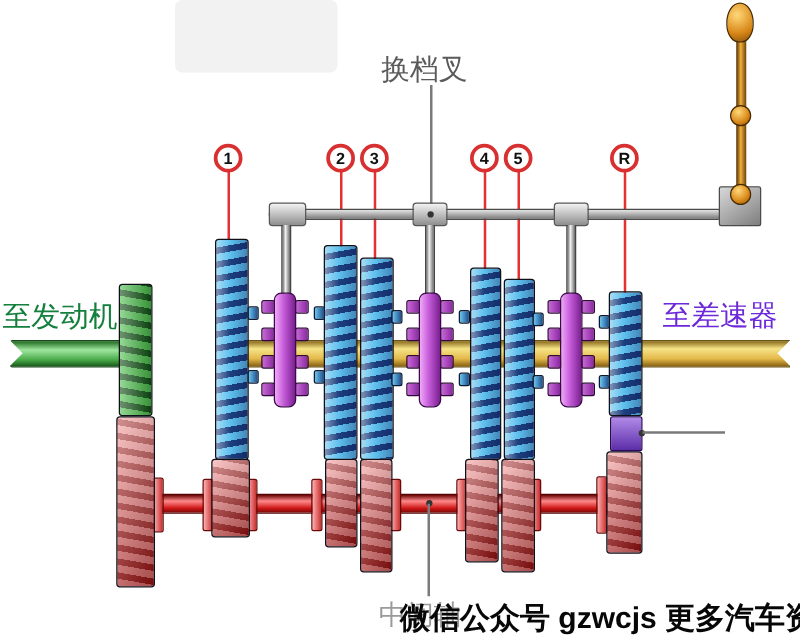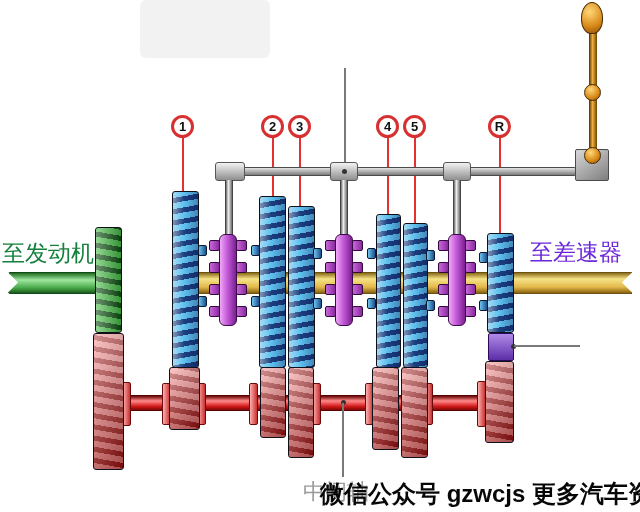--- a/index.html
+++ b/index.html
@@ -63,20 +63,21 @@
 </style>
 </head>
 <body>
 
 <div id="stage">
 
   <div class="abs" style="left:140px;top:0;width:130px;height:58px;background:#f2f2f2;border-radius:6px;"></div>
 
   <div class="gray-vline" style="left:344px;top:68px;height:104px;"></div>
 
+  <div class="abs cn-label" style="left:305px;top:40px;font-size:23px;color:#5a5a5a;">换档叉</div>
   <div class="abs cn-label" style="left:2px;top:238px;font-size:23px;color:#15803d;">至发动机</div>
   <div class="abs cn-label" style="left:530px;top:237px;font-size:23px;color:#6d28d9;">至差速器</div>
 
   <div class="red-line" style="left:182px;top:136px;height:60px;"></div>
   <div class="red-line" style="left:272px;top:136px;height:64px;"></div>
   <div class="red-line" style="left:299px;top:136px;height:74px;"></div>
   <div class="red-line" style="left:387px;top:136px;height:82px;"></div>
   <div class="red-line" style="left:414px;top:136px;height:91px;"></div>
   <div class="red-line" style="left:499px;top:136px;height:101px;"></div>
 

